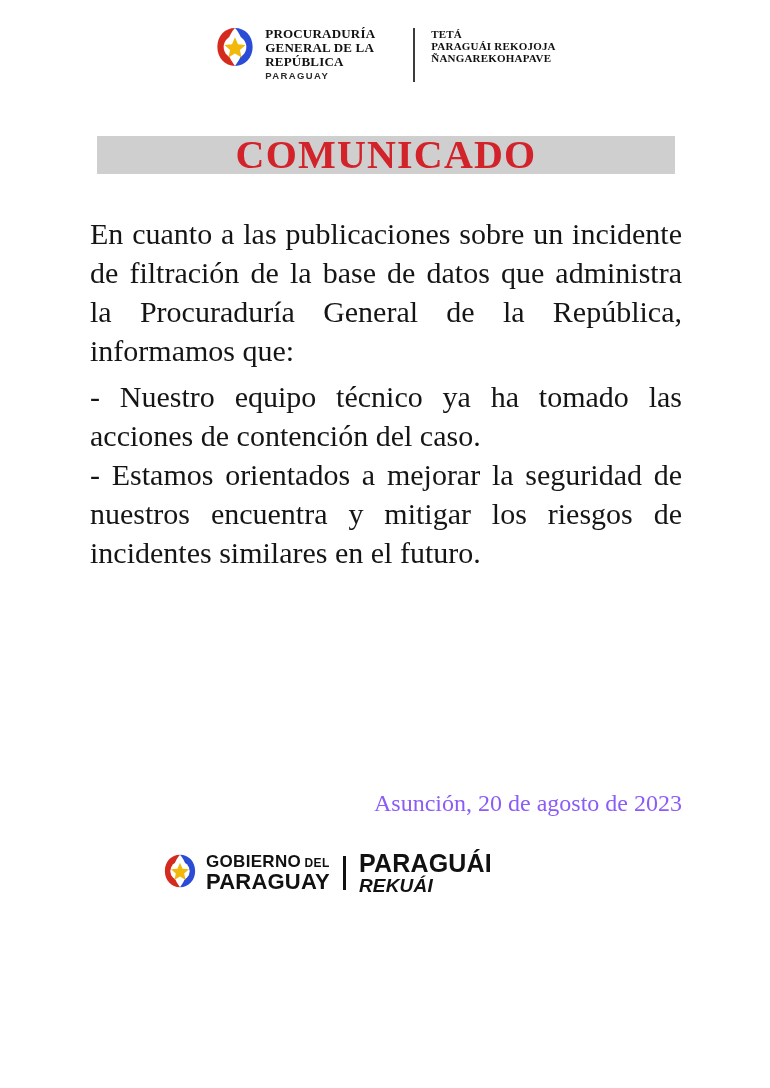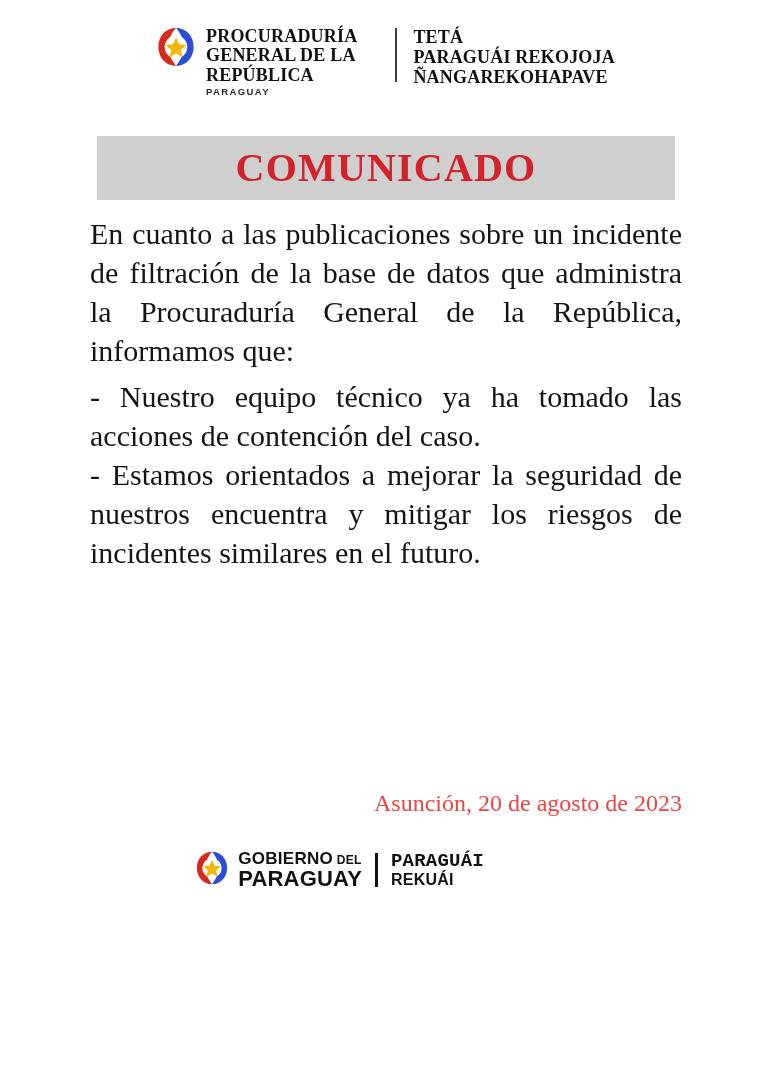--- a/index.html
+++ b/index.html
@@ -54,21 +54,21 @@
   .brand-text {
     font-family: "Liberation Serif", "DejaVu Serif", serif;
     font-weight: bold;
     color: #111111;
     line-height: 1.07;
     letter-spacing: 0.2px;
     padding-top: 1px;
   }
   .brand-text .bl {
     display: block;
-    font-size: 18px;
+    font-size: 13px;
     white-space: nowrap;
   }
   .brand-sub {
     display: block;
     font-family: "Liberation Sans", "DejaVu Sans", sans-serif;
     font-weight: bold;
     font-size: 9.5px;
     letter-spacing: 1.4px;
     color: #2b2b2b;
     margin-top: 2px;
@@ -78,38 +78,38 @@
     width: 2px;
     background: #3b3b3b;
     height: 54px;
     margin: 2px 16px 0 38px;
     flex: 0 0 auto;
   }
 
   .guarani-text {
     font-family: "Liberation Serif", "DejaVu Serif", serif;
     font-weight: bold;
-    font-size: 18px;
+    font-size: 11px;
     line-height: 1.1;
     color: #111111;
     padding-top: 2px;
     letter-spacing: 0.2px;
   }
   .guarani-text span {
     display: block;
     white-space: nowrap;
   }
 
   
   .title-band {
     position: absolute;
     top: 136px;
     left: 97px;
     width: 578px;
-    height: 64px;
+    height: 38px;
     background: #cfcfcf;
     display: flex;
     align-items: center;
     justify-content: center;
   }
   .title-band h1 {
     margin: 0;
     font-family: "Liberation Serif", "DejaVu Serif", serif;
     font-weight: bold;
     font-size: 40px;
@@ -140,28 +140,28 @@
 
   
   .date-line {
     position: absolute;
     top: 788px;
     left: 90px;
     width: 592px;
     text-align: right;
     font-size: 24px;
     line-height: 1.3;
-    color: #ef4444;
+    color: #8b5cf6;
   }
 
   
   .footer {
     position: absolute;
     top: 850px;
-    left: 12px;
+    left: 0;
     width: 654px;
     display: flex;
     justify-content: center;
     align-items: center;
   }
   .footer-inner {
     display: flex;
     align-items: center;
     gap: 8px;
   }
@@ -193,30 +193,30 @@
   }
   .gov-bar {
     width: 3px;
     height: 34px;
     background: #111111;
     margin: 0 4px;
   }
   .gov-right { line-height: 1.05; }
   .gov-r1 {
     display: block;
+    font-size: 25px;
+    letter-spacing: 0.2px;
+    white-space: nowrap;
+  }
+  .gov-r2 {
+    display: block;
     font-size: 19px;
     letter-spacing: 0.2px;
     white-space: nowrap;
-    font-family: Liberation Mono, monospace;
-  }
-  .gov-r2 {
-    display: block;
-    font-size: 16px;
-    letter-spacing: 0.2px;
-    white-space: nowrap;
+    font-style: italic;
   }
 </style>
 </head>
 <body>
 
 <div class="page">
 
   <div class="header">
     <div class="header-inner">
 

